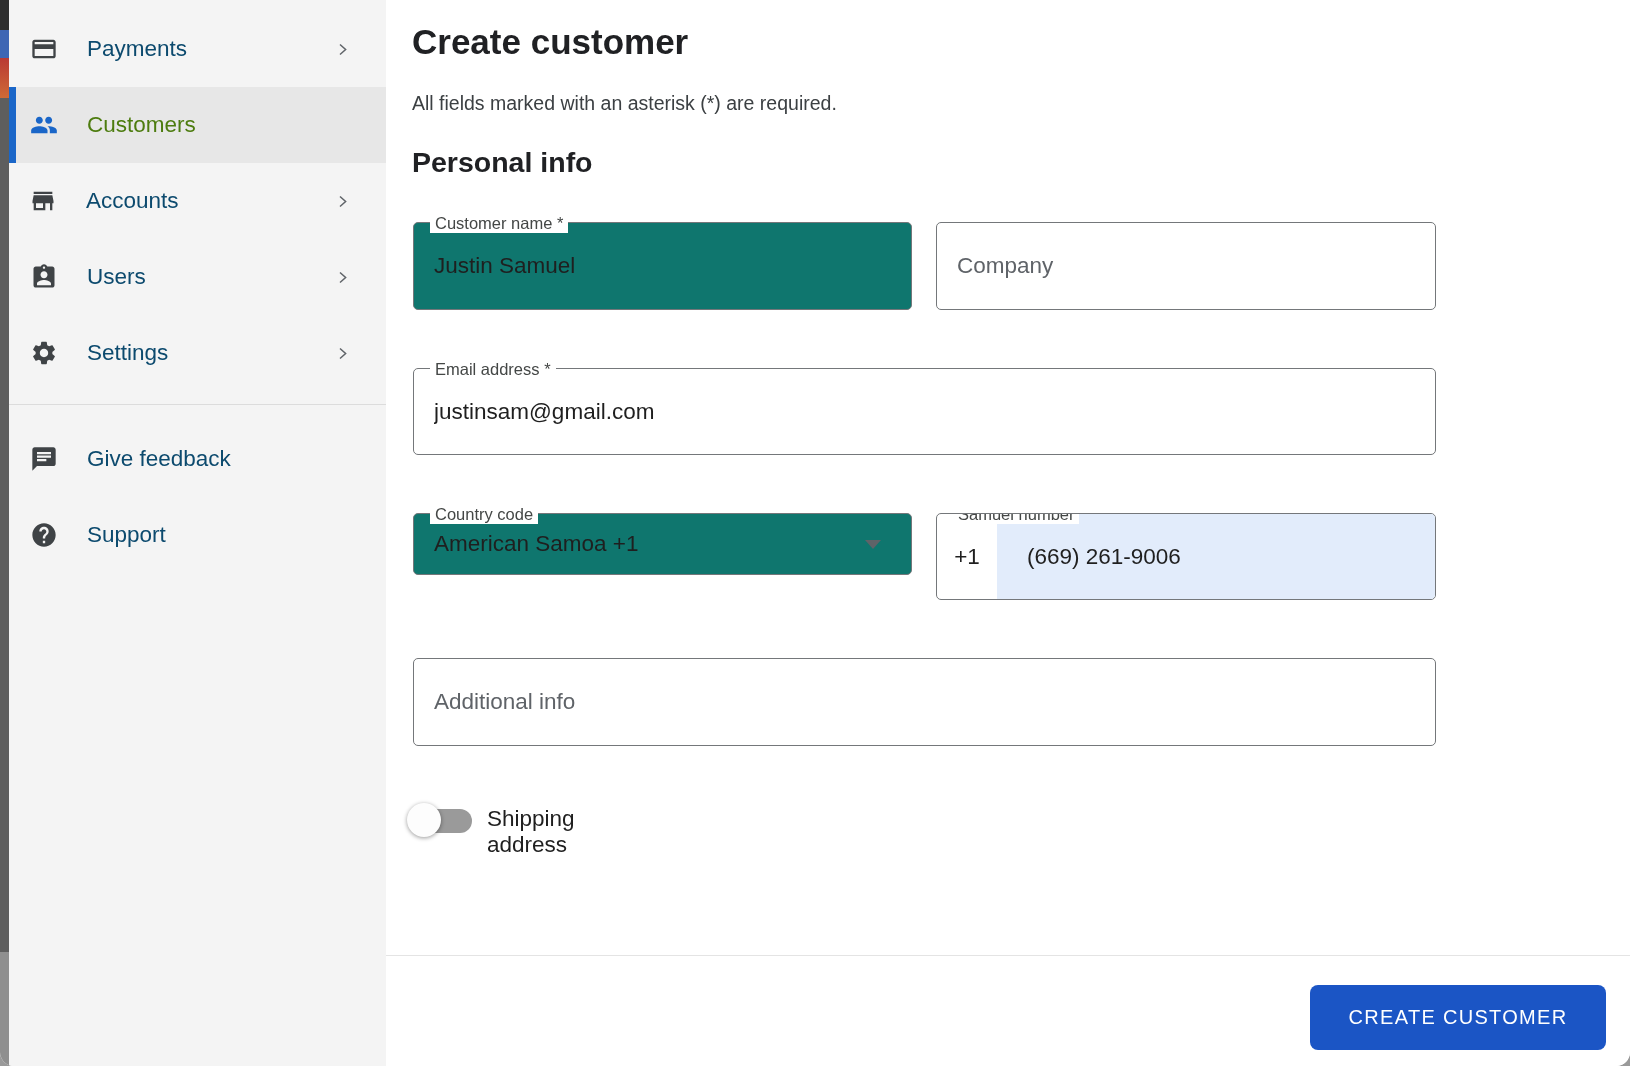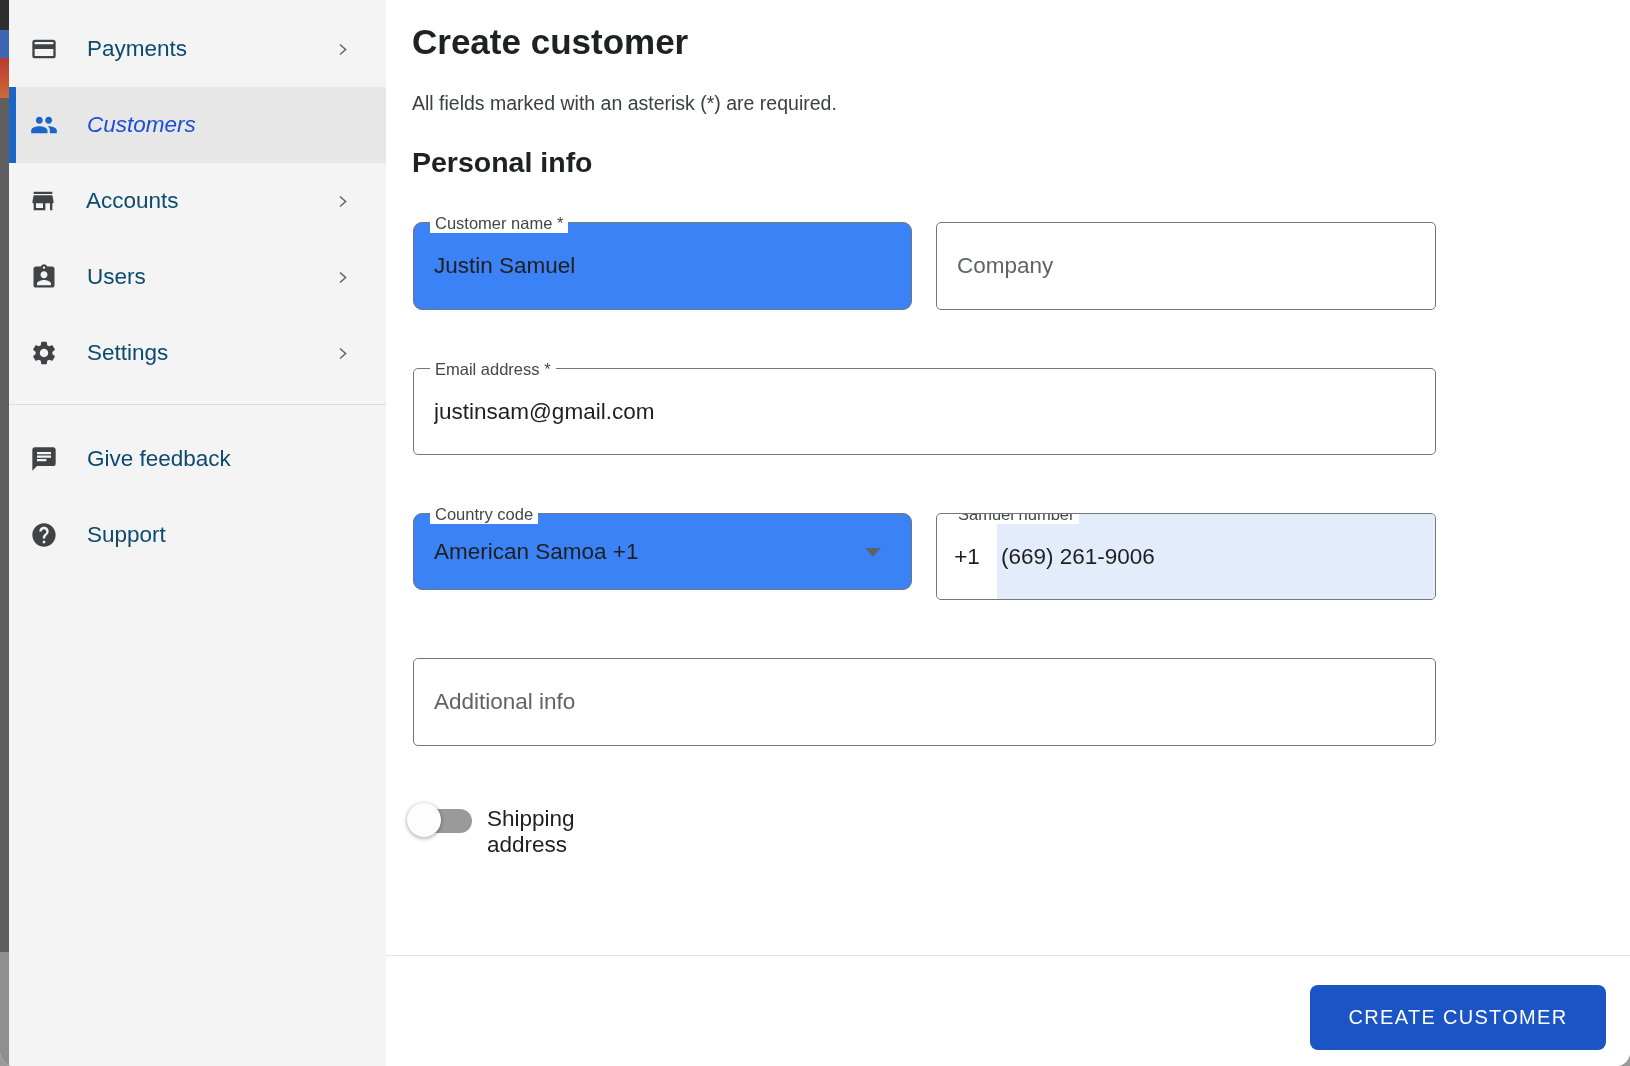--- a/index.html
+++ b/index.html
@@ -23,60 +23,60 @@
   .nav-item{
     position:absolute;left:0;width:100%;height:76px;
     display:flex;align-items:center;padding-left:21px;cursor:pointer;
   }
   .nav-item .ic{width:28px;height:28px;flex:0 0 28px;margin-right:29px;display:flex;align-items:center;justify-content:center;}
   .nav-item .ic svg{width:28px;height:28px;fill:#3f4346;}
   .nav-item .lbl{font-size:22.5px;color:#0c4a6e;}
   .nav-item .chev{margin-left:auto;margin-right:36px;width:15px;height:15px;}
   .nav-item .chev svg{width:15px;height:15px;stroke:#5f6368;stroke-width:2.4;fill:none;}
   .nav-item.selected{background:#e7e7e7;}
-  .nav-item.selected .lbl{color:#1d4ed8;font-style:italic;}
+  .nav-item.selected .lbl{color:#4d7c0f;}
   .nav-item.selected .ic svg{fill:#1a66c8;}
   .sel-bar{position:absolute;left:0;top:0;width:7px;height:76px;background:#1a66c8;}
   .side-divider{position:absolute;left:0;top:404px;width:100%;height:0;border-top:1px solid #dcdcdc;}
 
   
   .main{position:absolute;left:386px;top:0;right:0;bottom:0;background:#fff;}
   .page-title{position:absolute;left:26px;top:22px;font-size:35px;font-weight:700;color:#202124;}
   .req-note{position:absolute;left:26px;top:92px;font-size:19.5px;color:#3c4043;}
   .section-title{position:absolute;left:26px;top:146px;font-size:28.5px;font-weight:700;color:#202124;}
 
   .tf{position:absolute;border:1px solid #74777a;border-radius:5px;background:#fff;}
-  .tf.autofill{background:#3b82f6;border-radius:9px;}
+  .tf.autofill{background:#0f766e;}
   .tf .flabel{
     position:absolute;top:-10px;left:16px;background:#fff;padding:0 5px;
     font-size:16.5px;line-height:20px;color:#444746;white-space:nowrap;
   }
   .tf input{
     width:100%;height:100%;border:none;outline:none;background:transparent;
     padding:0 16px 0 20px;font-family:"Liberation Sans",sans-serif;
     font-size:22.5px;color:#1f1f1f;border-radius:5px;
   }
   .tf input::placeholder{color:#5f6368;opacity:1;}
 
   .tf-name{left:27px;top:222px;width:499px;height:88px;}
   .tf-company{left:550px;top:222px;width:500px;height:88px;}
   .tf-email{left:27px;top:368px;width:1023px;height:87px;}
-  .tf-country{left:27px;top:513px;width:499px;height:77px;cursor:pointer;padding-left:24px;}
+  .tf-country{left:27px;top:513px;width:499px;height:62px;cursor:pointer;padding-left:24px;}
   .tf-phone{left:550px;top:513px;width:500px;height:87px;display:flex;overflow:hidden;}
   .tf-additional{left:27px;top:658px;width:1023px;height:88px;}
 
   .select-value{position:absolute;left:20px;top:0;height:100%;display:flex;align-items:center;font-size:22.5px;color:#1f1f1f;}
   .caret{
     position:absolute;right:30px;top:50%;margin-top:-4px;width:0;height:0;
     border-left:8px solid transparent;border-right:8px solid transparent;border-top:9px solid #5f6368;
   }
 
   .phone-prefix{width:60px;flex:0 0 60px;display:flex;align-items:center;justify-content:center;font-size:22.5px;color:#1f1f1f;}
   .phone-fill{flex:1;background:#e2ecfb;border-radius:0 4px 4px 0;display:flex;align-items:center;}
-  .phone-fill input{padding-left:4px;}
+  .phone-fill input{padding-left:30px;}
 
   .toggle-row{position:absolute;left:0;top:0;}
   .switch-track{position:absolute;left:24px;top:809px;width:62px;height:24px;border-radius:12px;background:#9a9a9a;cursor:pointer;}
   .switch-knob{
     position:absolute;left:21px;top:803px;width:34px;height:34px;border-radius:50%;
     background:#fdfdfd;box-shadow:0 1px 4px rgba(0,0,0,.4);cursor:pointer;
   }
   .toggle-label{position:absolute;left:101px;top:806px;font-size:22.5px;color:#1f1f1f;}
 
   .footer-divider{position:absolute;left:0;top:955px;width:100%;height:0;border-top:1px solid #e4e4e4;}

